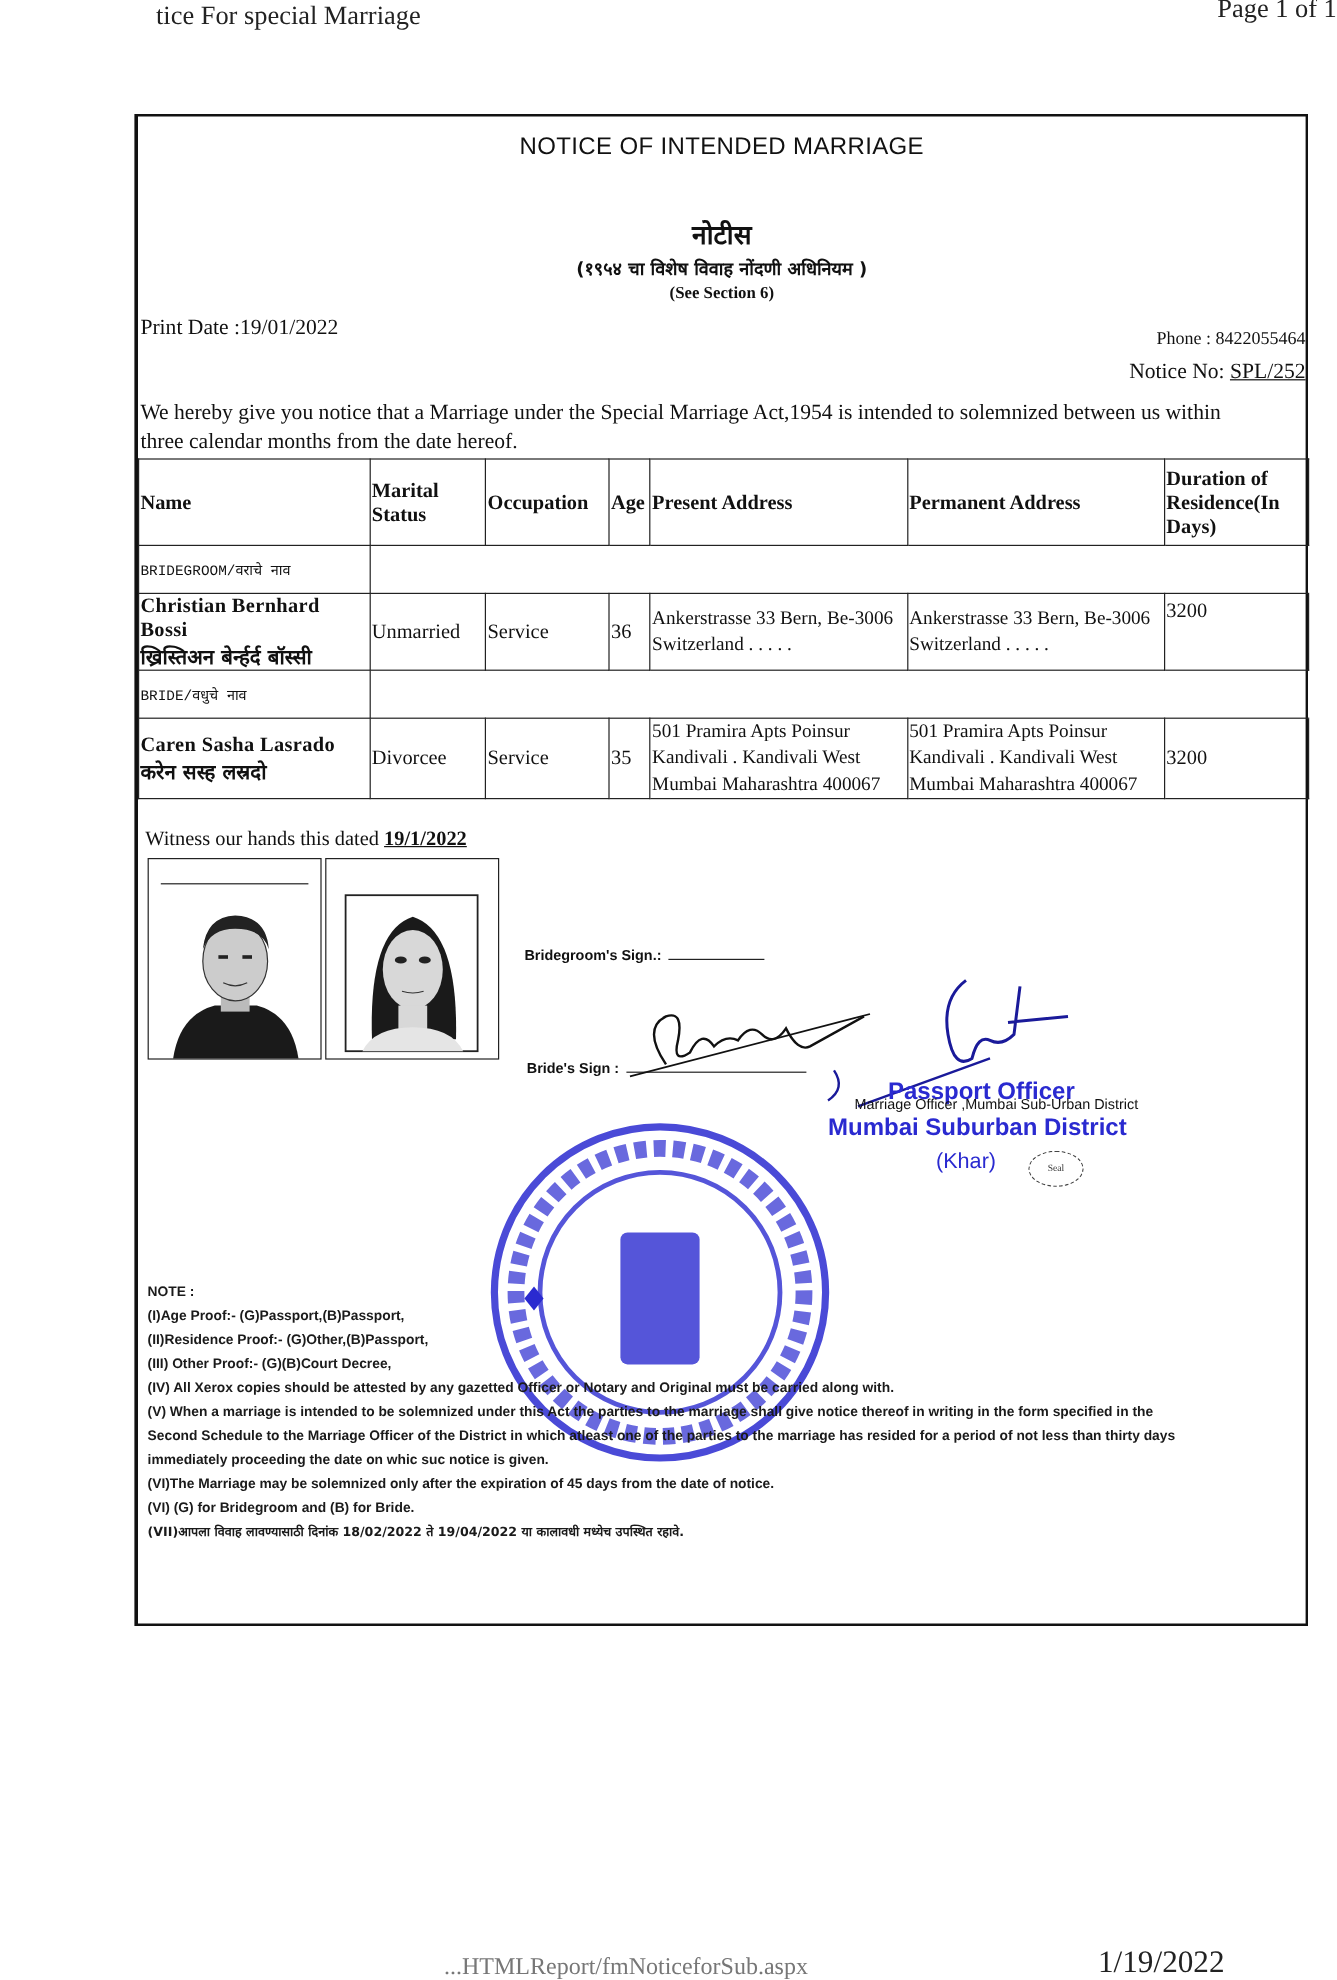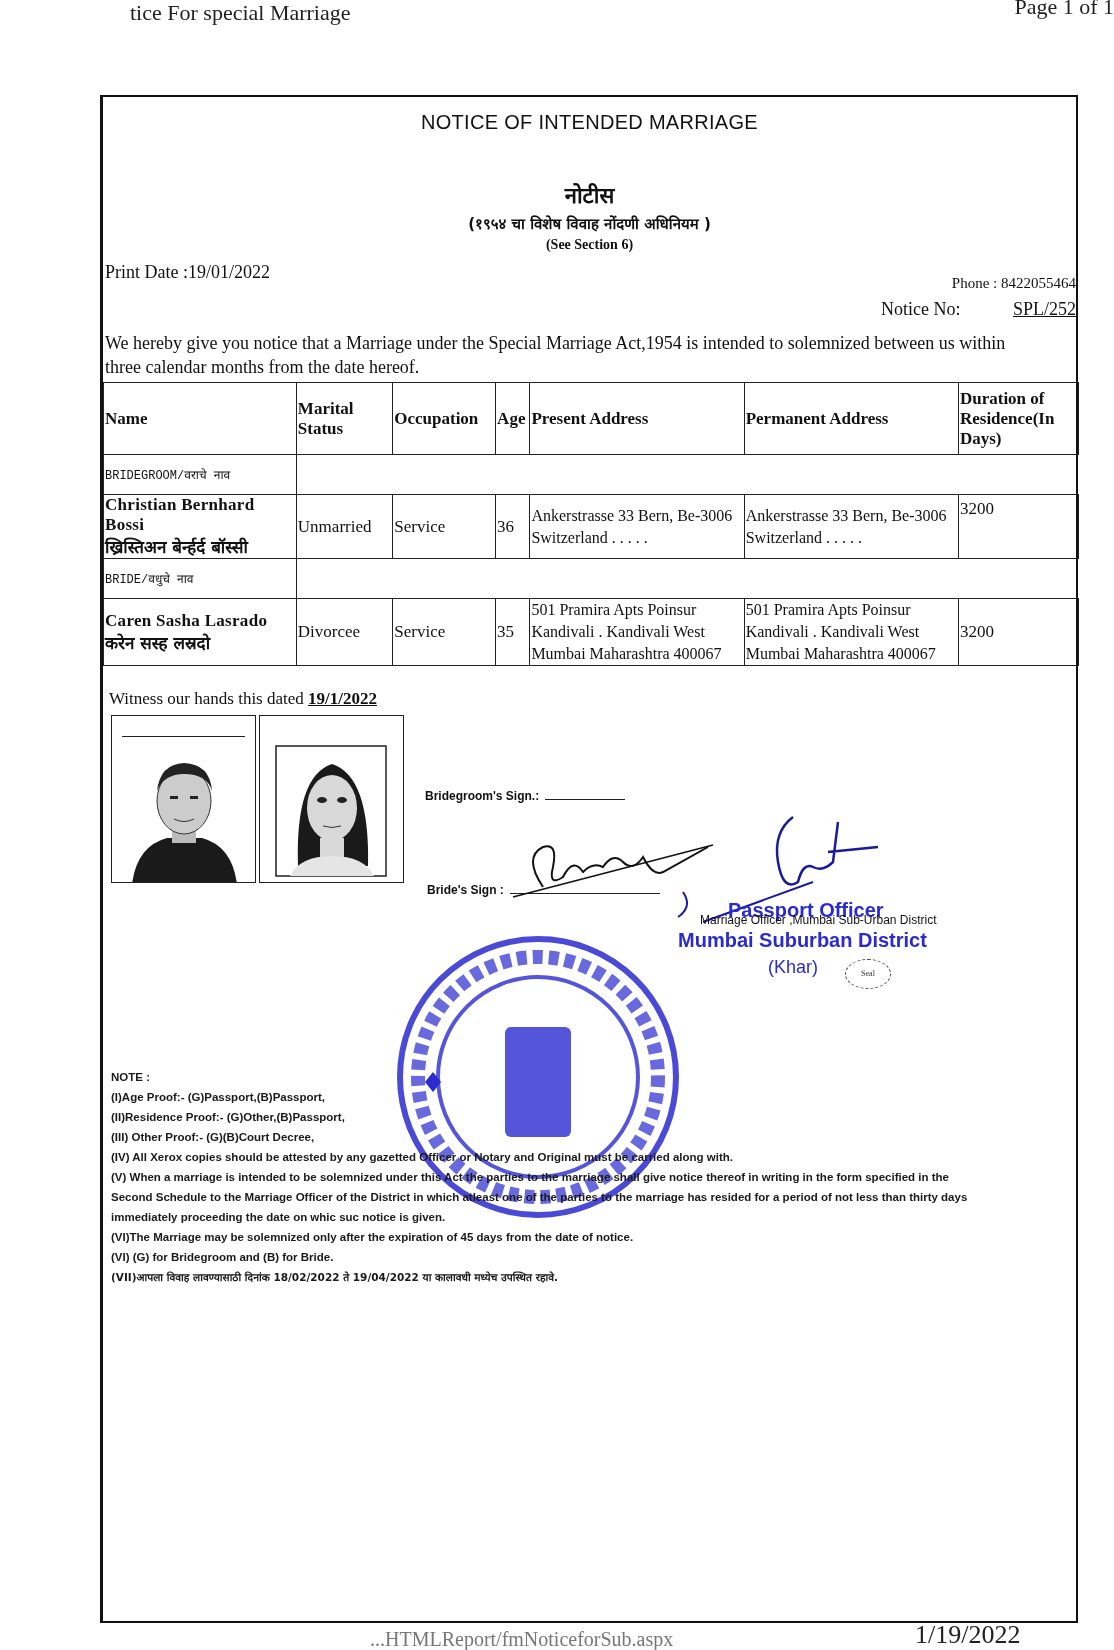--- a/index.html
+++ b/index.html
@@ -2,31 +2,31 @@
 <html><head>
 <meta charset="utf-8">
 <style>
   * { box-sizing: border-box; margin: 0; padding: 0; }
   html, body { width: 1114px; height: 1650px; background: #ffffff; overflow: hidden; }
   body { position: relative; font-family: "Liberation Serif", serif; color: #111; }
 
   .page-header-left { position: absolute; left: 130px; top: 0px; font-size: 22px; color: #222; }
   .page-header-right { position: absolute; right: 0px; top: -6px; font-size: 22px; color: #222; }
 
-  .frame { position: absolute; left: 100px; top: 95px; width: 978px; height: 1528px; border: 2px solid #111; border-left-width: 3px; }
+  .frame { position: absolute; left: 112px; top: 95px; width: 978px; height: 1260px; border: 2px solid #111; border-left-width: 3px; }
 
   .title-en { position: absolute; left: 0; width: 100%; top: 14px; text-align: center; font-family: "Liberation Sans", sans-serif; font-size: 20px; letter-spacing: 0.3px; }
   .title-mr { position: absolute; left: 0; width: 100%; top: 82px; text-align: center; font-family: "DejaVu Sans", sans-serif; font-size: 22px; font-weight: bold; }
   .subtitle-mr { position: absolute; left: 0; width: 100%; top: 116px; text-align: center; font-family: "DejaVu Sans", sans-serif; font-size: 15px; font-weight: bold; }
   .see-section { position: absolute; left: 0; width: 100%; top: 140px; text-align: center; font-size: 14px; font-weight: bold; }
 
   .print-date { position: absolute; left: 2px; top: 165px; font-size: 18px; }
   .phone { position: absolute; right: 0px; top: 178px; font-size: 15px; }
   .notice-no { position: absolute; right: 0px; top: 202px; font-size: 18px; }
-  .notice-no .val { text-decoration: underline; margin-left: 48px; }
+  .notice-no .val { text-decoration: underline; }
 
   .intro { position: absolute; left: 2px; top: 234px; width: 920px; font-size: 18px; line-height: 24px; }
 
   table.people { position: absolute; left: 0px; top: 285px; width: 976px; border-collapse: collapse; font-size: 17px; }
   table.people th, table.people td { border: 1px solid #222; vertical-align: middle; text-align: left; padding: 0 1px; }
   table.people th { font-weight: bold; height: 72px; }
   .col-name { width: 180px; } .col-ms { width: 90px; } .col-occ { width: 96px; } .col-age { width: 32px; }
   .col-pres { width: 200px; } .col-perm { width: 200px; } .col-dur { width: 112px; }
   .section-row td { height: 40px; font-family: Liberation Mono, monospace; font-size: 12px; vertical-align: top; margin-left: 40px; }
   .person-name { font-weight: bold; letter-spacing: 0.3px; }

